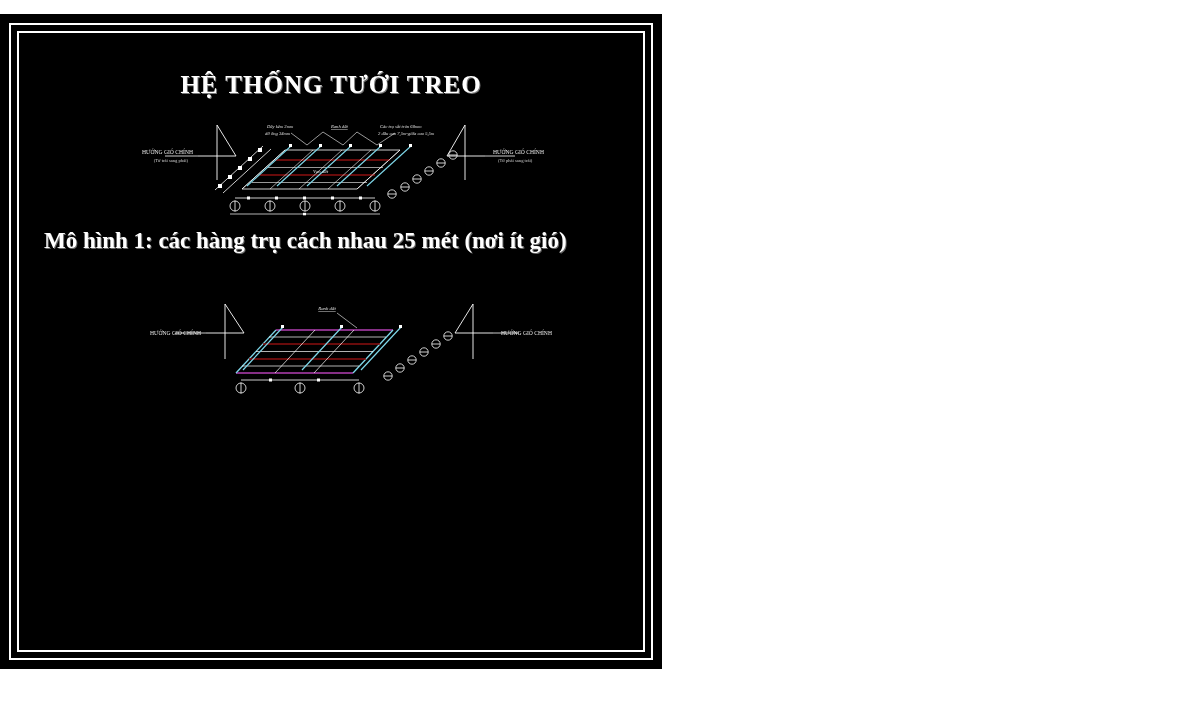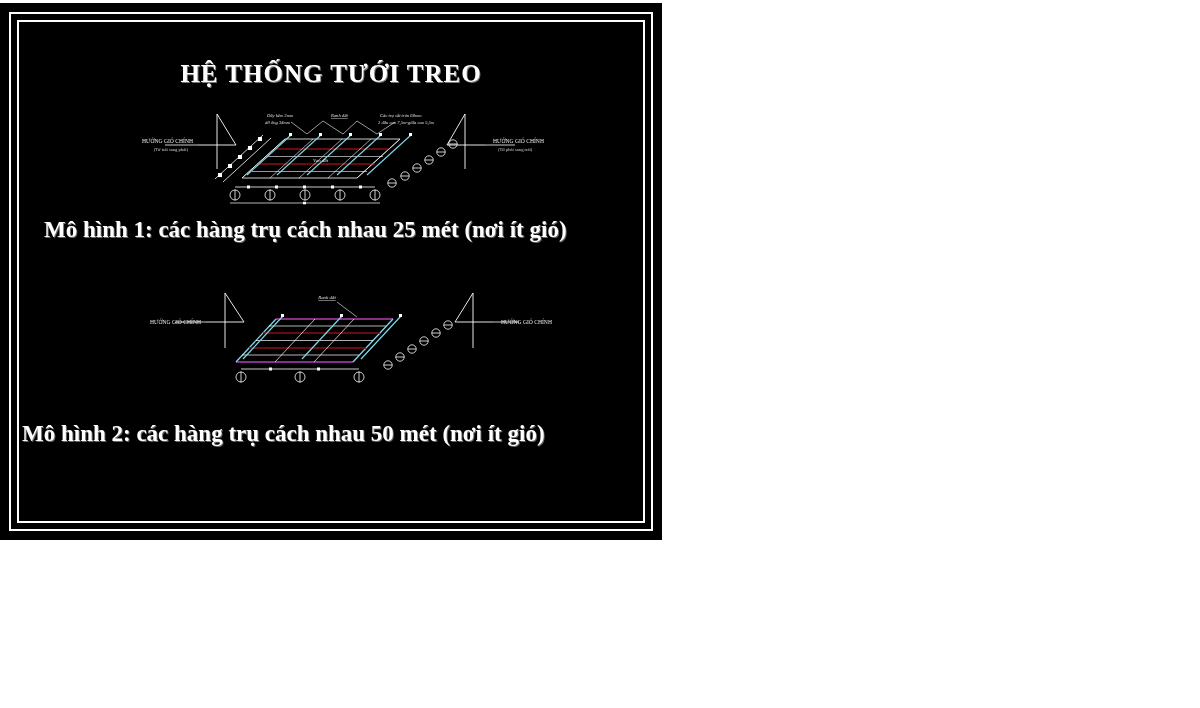--- a/index.html
+++ b/index.html
@@ -3,21 +3,21 @@
 <meta charset="utf-8">
 <title>HE THONG TUOI TREO</title>
 <style>
   html,body{margin:0;padding:0;background:#ffffff;}
   body{width:1200px;height:708px;overflow:hidden;font-family:"Liberation Serif",serif;}
 
   #page{position:relative;width:1200px;height:708px;background:#ffffff;}
 
   
   #slide{
-    position:absolute;left:0;top:3px;width:662px;height:537px;
+    position:absolute;left:0;top:14px;width:662px;height:655px;
     background:#000000;
   }
   .frame-outer{
     position:absolute;left:9px;top:9px;right:9px;bottom:9px;
     border:2px solid #ffffff;
   }
   .frame-inner{
     position:absolute;left:17px;top:17px;right:17px;bottom:17px;
     border:2px solid #ffffff;
   }
@@ -323,16 +323,15 @@
               <circle cx="264" cy="89" r="5"></circle>
               <line x1="264" y1="83.5" x2="264" y2="94.5"></line>
             </g>
         </g>
 
         <line x1="242" y1="14" x2="262" y2="29" stroke="#ffffff" stroke-width="0.6"></line>
         <text x="232" y="11" text-anchor="middle" fill="#e8e8e8" font-family="Liberation Serif, serif" font-size="4.8" font-style="italic" text-decoration="underline">Ranh đất</text>
       </svg>
     </div>
 
-    <div class="caption" id="caption2">Mô hình 2: các hàng trụ cách nhau 50 mét (nơi ít gió)</div>
 
   </div>
 </div>
 
 </body></html>

